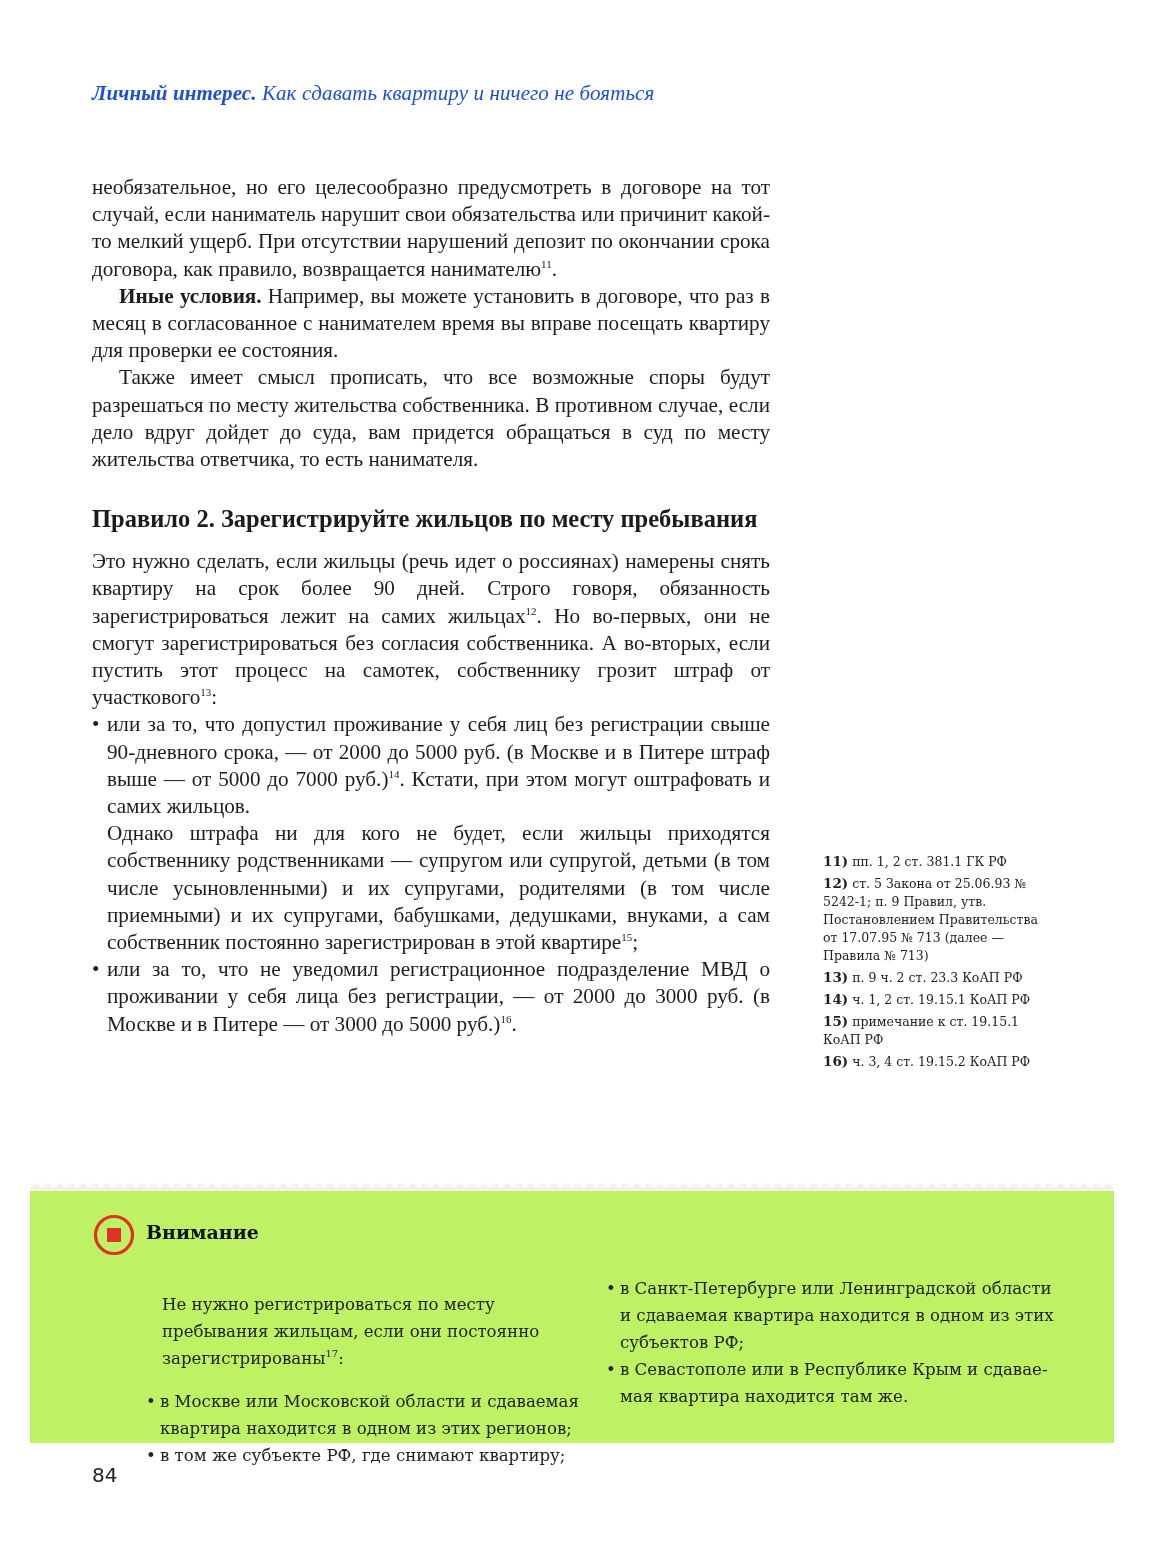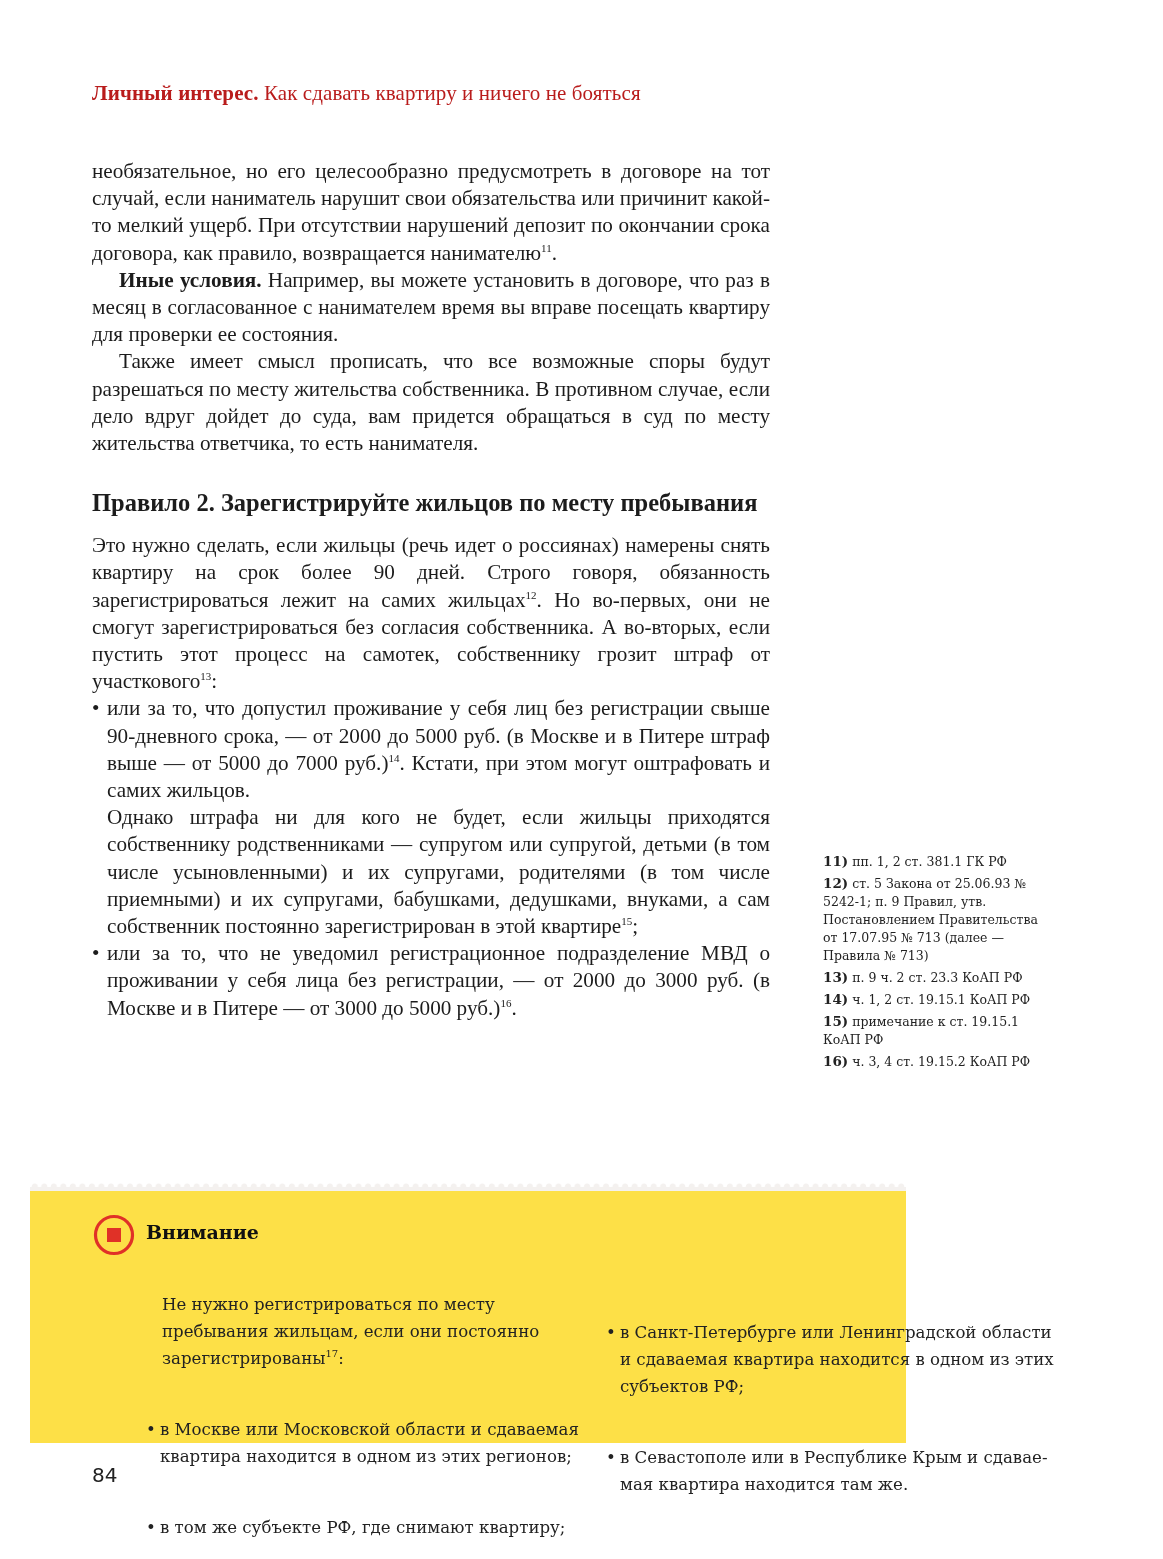--- a/index.html
+++ b/index.html
@@ -1,53 +1,53 @@
 <!DOCTYPE html>
 <html><head>
 <meta charset="utf-8">
 <style>
   html, body { margin: 0; padding: 0; background: #ffffff; }
   body { width: 1163px; height: 1559px; position: relative; overflow: hidden;
          font-family: "DejaVu Serif", "Liberation Serif", serif; color: #1a1a1a; }
 
-  .running-head { position: absolute; left: 92px; top: 81px; font-size: 21px; color: #b91c1c;
-                  font-family: "Liberation Serif", serif; letter-spacing: 0.1px; }
+  .running-head { position: absolute; left: 92px; top: 81px; font-size: 21px; color: #1d4ed8;
+                  font-family: "Liberation Serif", serif; letter-spacing: 0.1px; font-style: italic; }
   .running-head .rh-bold { font-weight: bold; }
 
-  .main { position: absolute; left: 92px; top: 158px; width: 678px;
+  .main { position: absolute; left: 92px; top: 174px; width: 678px;
           font-family: "Liberation Serif", serif; font-size: 21.2px; line-height: 27.2px; color: #1c1c1c; }
   .main p { margin: 0; text-align: justify; text-align-last: left; hyphens: manual; }
   .main p.indent { text-indent: 27px; }
   .main sup { font-size: 11px; vertical-align: 8px; line-height: 0; }
   .main b { font-weight: bold; }
 
   .h2 { margin: 33px 0 16px 0 !important; font-weight: bold; font-size: 24.5px; line-height: 26px; text-align: left; }
 
   .bullets { list-style: none; margin: 0; padding: 0; }
   .bullets li { position: relative; padding-left: 15px; text-align: justify; text-align-last: left; }
   .bullets li::before { content: "•"; position: absolute; left: 0; top: 0; }
   .bullets .cont { display: block; }
 
   .footnotes { position: absolute; left: 823px; top: 852px; width: 225px;
                font-family: "DejaVu Serif", serif; font-size: 12.5px; line-height: 18px; color: #222; }
   .footnote { margin-bottom: 3px; }
   .footnote b { font-weight: bold; font-size: 13.5px; }
 
-  .callout { position: absolute; left: 30px; top: 1187px; width: 876px; height: 256px; background: #fde047; }
+  .callout { position: absolute; left: 30px; top: 1187px; width: 1084px; height: 256px; background: #bef264; }
   .callout .scallop { position: absolute; left: 0; top: -4px; width: 100%; height: 8px; }
   .callout-icon { position: absolute; left: 63px; top: 27px; width: 42px; height: 42px; }
   .callout-title { position: absolute; left: 116px; top: 34px; font-family: "DejaVu Serif", serif; font-weight: bold;
                    font-size: 19px; color: #111; }
   .callout-col { position: absolute; top: 88px; font-family: "DejaVu Serif", serif; font-size: 16.6px; line-height: 27px; color: #222; }
   .callout-col.left { left: 116px; width: 440px; }
   .callout-col.right { left: 576px; width: 460px; }
   .callout-col p { margin: 16px; }
   .callout-col sup { font-size: 10px; vertical-align: 7px; line-height: 0; }
   .cbullets { list-style: none; margin: 0; padding: 0; }
-  .cbullets li { position: relative; padding-left: 14px; margin-top: 44px; }
+  .cbullets li { position: relative; padding-left: 14px; }
   .cbullets li::before { content: "•"; position: absolute; left: 0; }
 
   .page-number { position: absolute; left: 92px; top: 1463px; font-family: "DejaVu Sans", sans-serif; font-size: 20px; color: #222; }
 </style>
 </head>
 <body>
 
 <div class="running-head">
   <span class="rh-bold">Личный интерес.</span>
   <span>Как сдавать квартиру и ничего не бояться</span>

